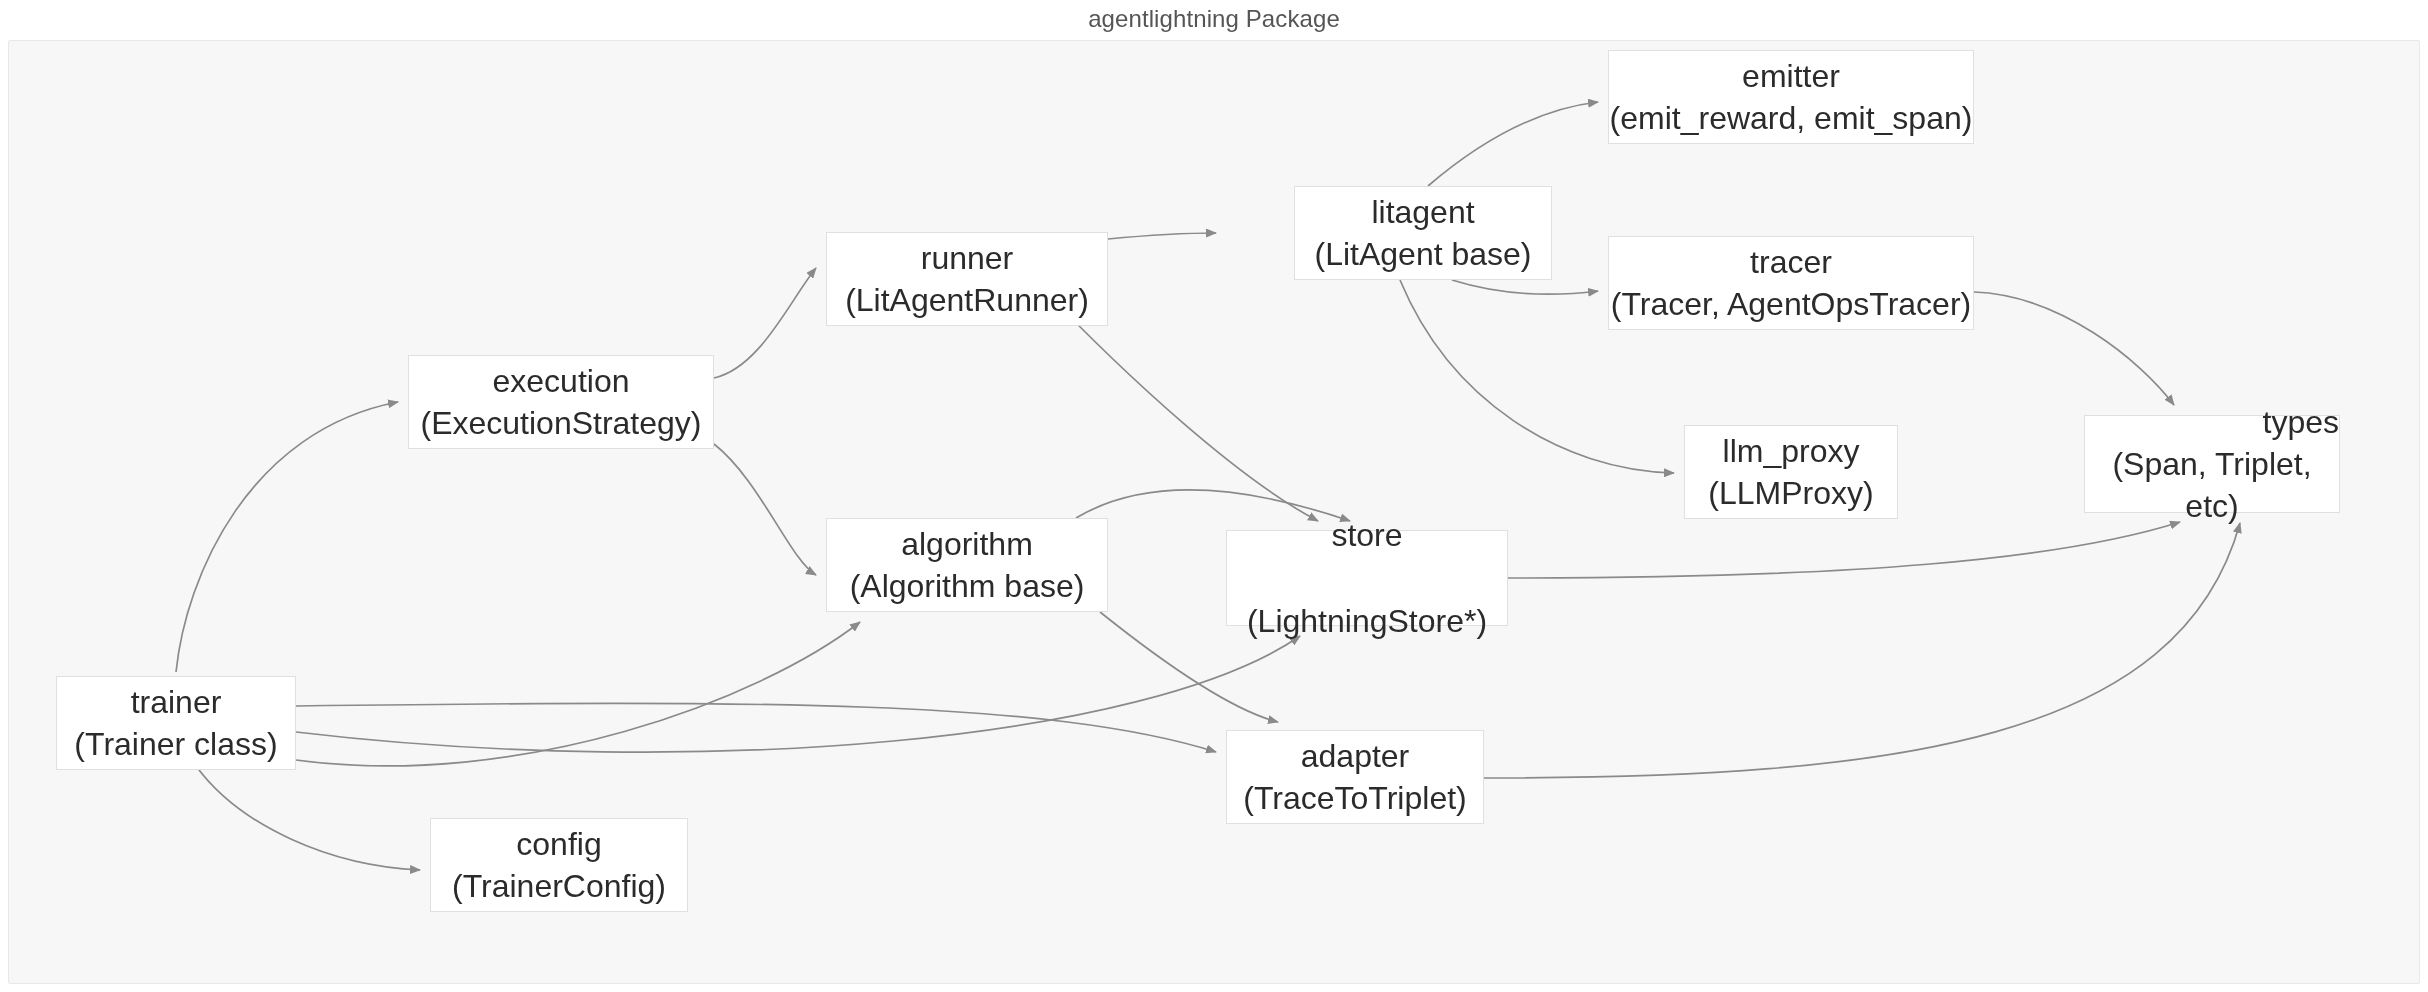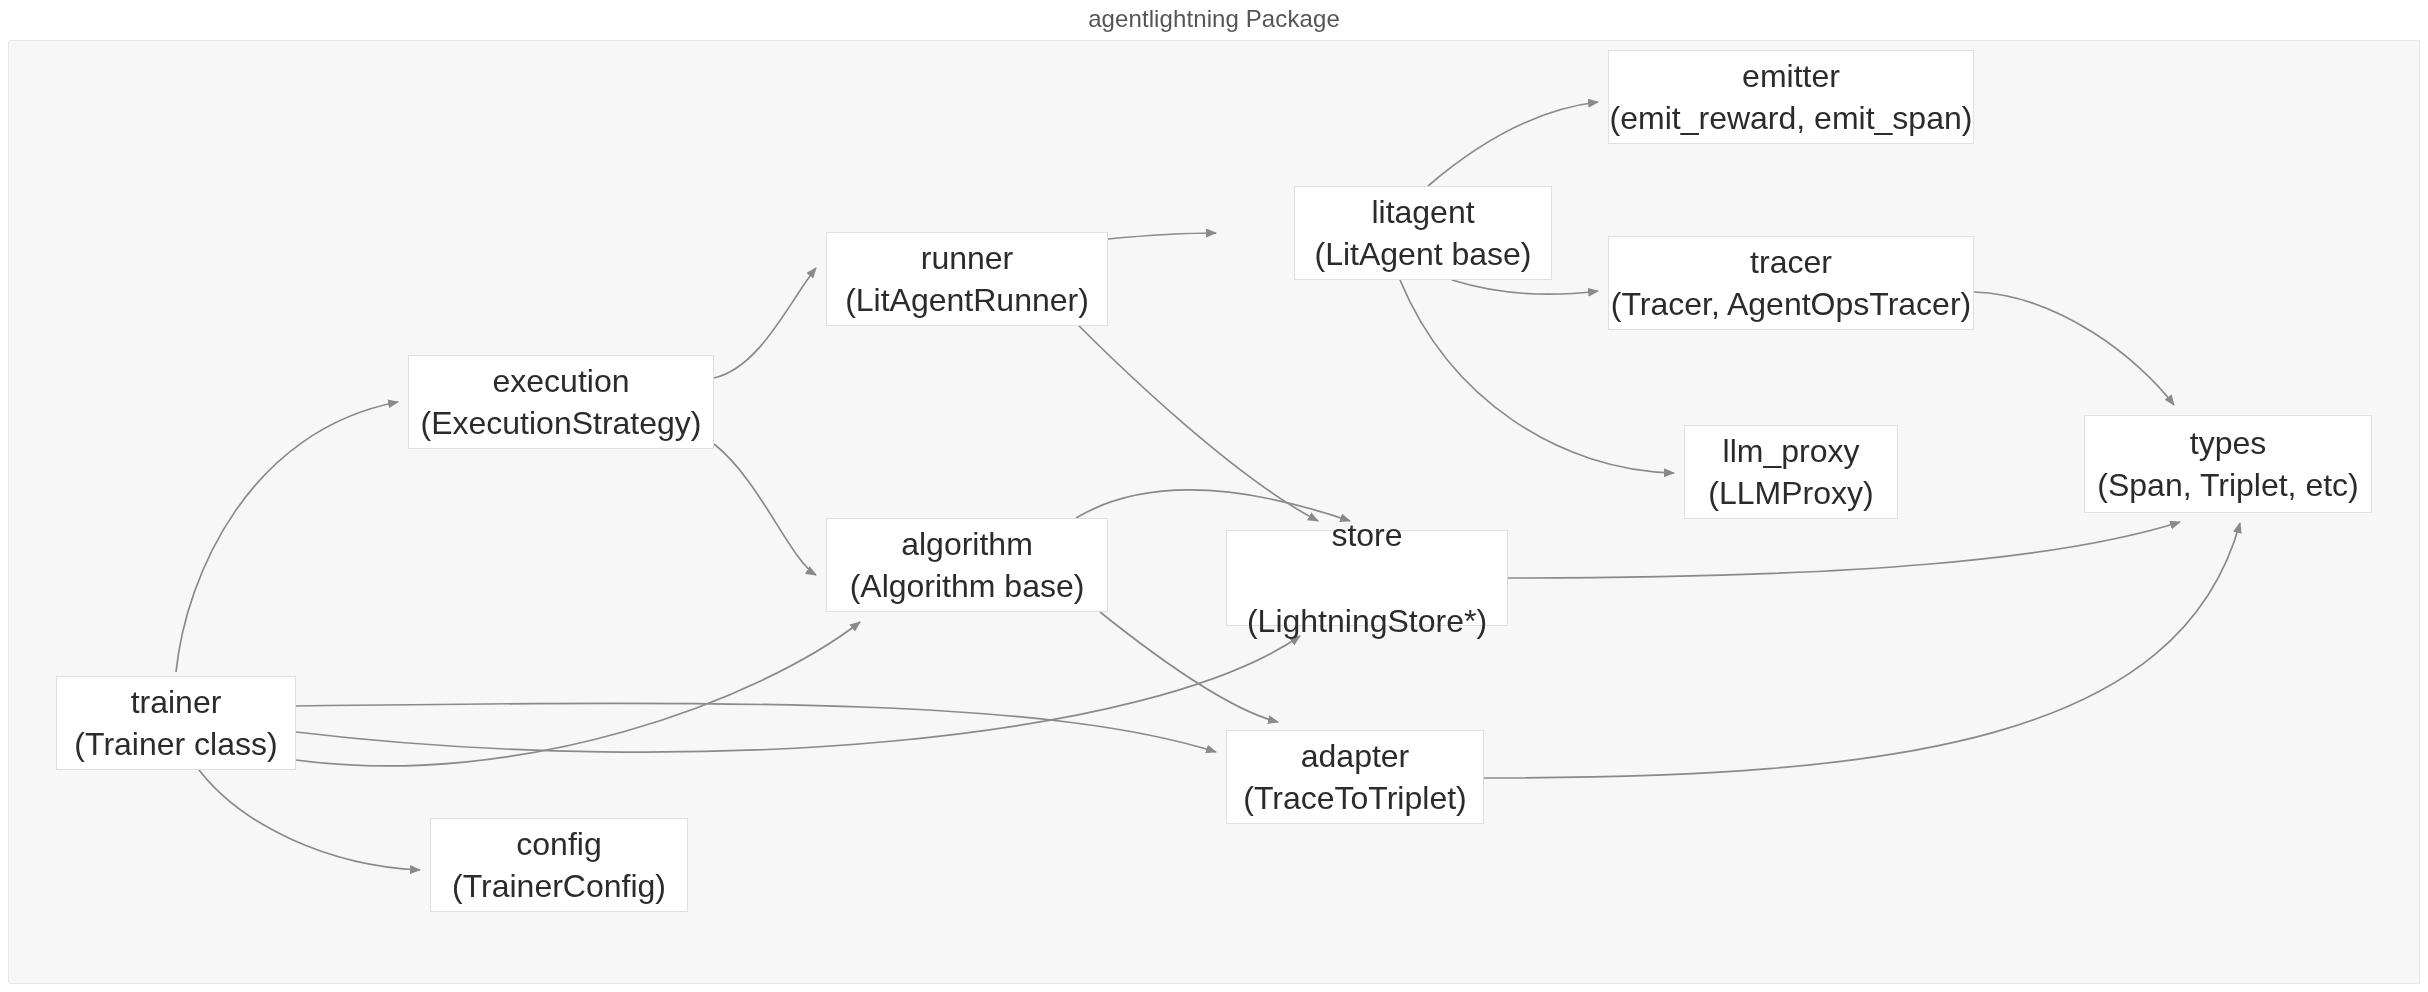--- a/index.html
+++ b/index.html
@@ -134,21 +134,21 @@
   <div class="node" style="left:1608px;top:236px;width:366px;height:94px;">
     <span class="ntitle">tracer</span>
     <span class="nsub">(Tracer, AgentOpsTracer)</span>
   </div>
 
   <div class="node" style="left:1684px;top:425px;width:214px;height:94px;">
     <span class="ntitle">llm_proxy</span>
     <span class="nsub">(LLMProxy)</span>
   </div>
 
-  <div class="node" style="left:2084px;top:415px;width:288px;height:98px;">
+  <div class="node" style="left:2084px;top:415px;width:256px;height:98px;align-items:flex-end;">
     <span class="ntitle">types</span>
     <span class="nsub">(Span, Triplet, etc)</span>
   </div>
 
   <div class="node" style="left:826px;top:518px;width:282px;height:94px;">
     <span class="ntitle">algorithm</span>
     <span class="nsub">(Algorithm base)</span>
   </div>
 
   <div class="node" style="left:1226px;top:530px;width:282px;height:96px;gap:44px;">

